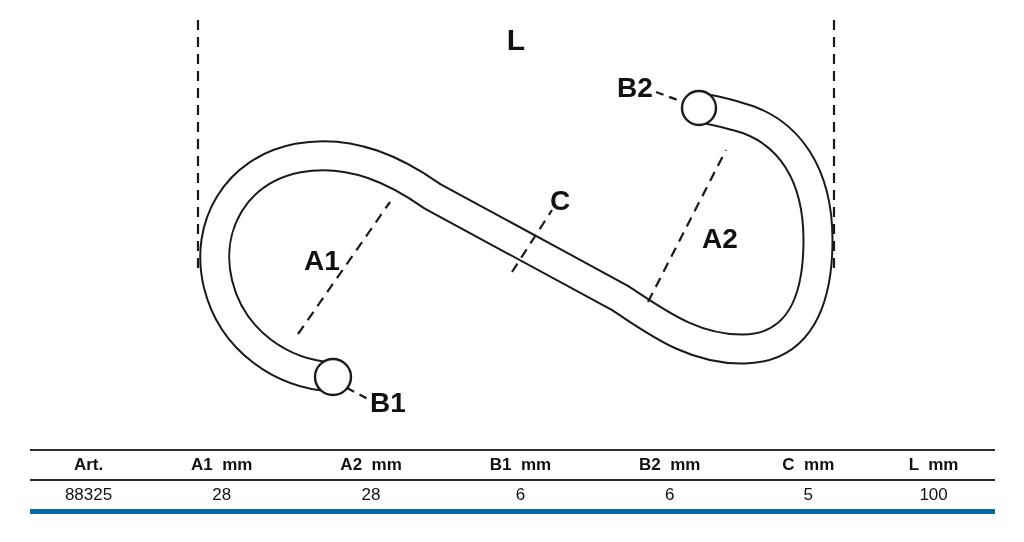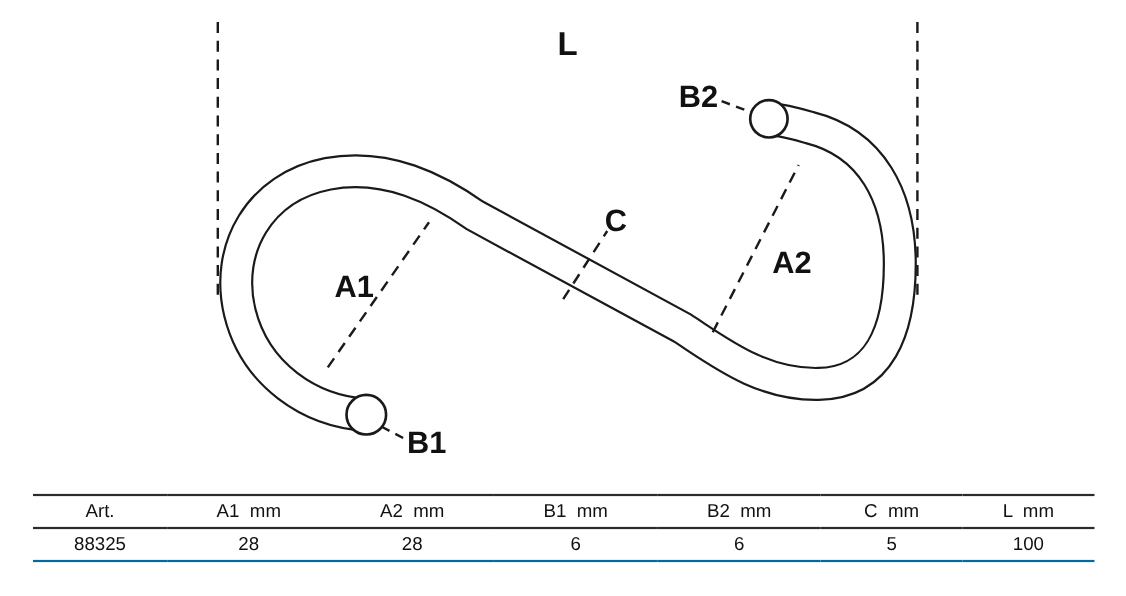--- a/index.html
+++ b/index.html
@@ -26,27 +26,27 @@
     border-collapse: collapse;
     font-size: 17px;
     color: #111;
   }
   .spec-table th, .spec-table td {
     padding: 4px 2px;
     text-align: center;
     white-space: pre;
     font-family: "Liberation Sans", sans-serif;
   }
-  .spec-table th { font-weight: 400; }
+  .spec-table th { font-weight: 700; }
   .spec-table thead tr {
     border-top: 2px solid #2b2b2b;
     border-bottom: 2px solid #2b2b2b;
   }
   .spec-table tbody tr {
-    border-bottom: 2px solid #0369a1;
+    border-bottom: 5px solid #0369a1;
   }
 </style>
 </head>
 <body>
 
 <div class="canvas">
 
   
   <svg width="1024" height="440" viewBox="0 0 1024 440">
 

